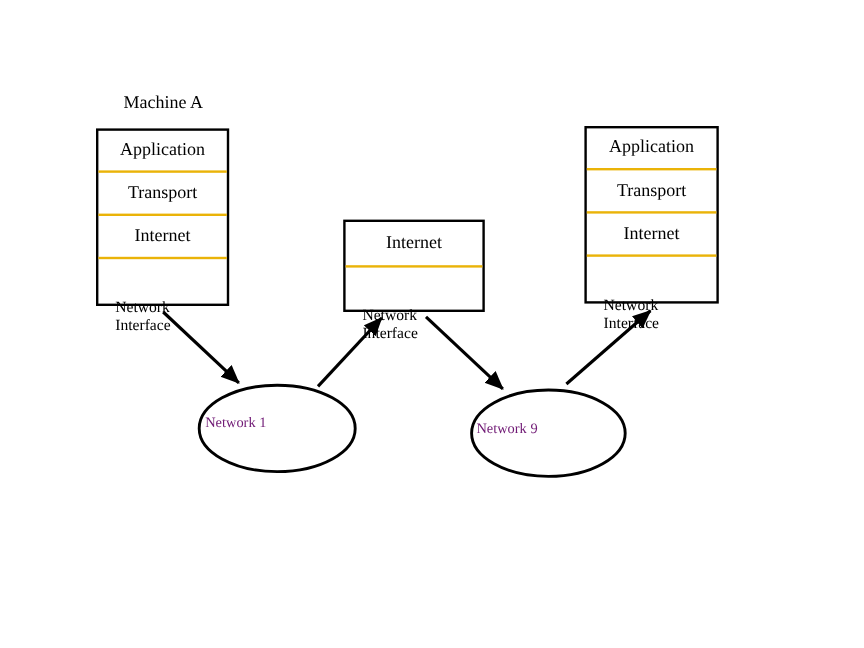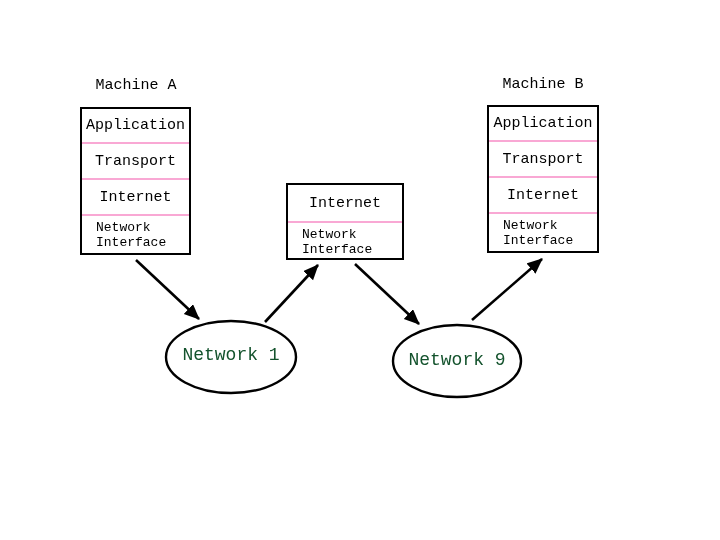--- a/index.html
+++ b/index.html
@@ -6,21 +6,21 @@
     margin: 0;
     padding: 0;
     background: #ffffff;
   }
   #canvas {
     position: relative;
     width: 704px;
     height: 540px;
     background: #ffffff;
     overflow: hidden;
-    font-family: Liberation Mono, monospace;
+    font-family: Liberation Serif, serif;
   }
   #svg-layer {
     position: absolute;
     left: 0;
     top: 0;
     width: 720px;
     height: 540px;
   }
   .node-title {
     position: absolute;
@@ -45,43 +45,44 @@
     border: 2px solid #000000;
     background: #ffffff;
   }
   .layer {
     box-sizing: border-box;
     display: flex;
     align-items: center;
     justify-content: center;
     text-align: center;
     color: #000000;
-    border-bottom: 2px solid #f9a8d4;
+    border-bottom: 2px solid #eab308;
   }
   .layer:last-child {
     border-bottom: none;
+    margin-top: 28px;
   }
   .layer-big {
     font-size: 15px;
   }
   .layer-small {
     font-size: 13px;
     line-height: 15px;
     padding-left: 14px;
     justify-content: flex-start;
     text-align: left;
   }
   .layer-small span {
     display: block;
   }
   .ellipse-label {
     position: absolute;
-    font-size: 18px;
-    color: #14532d;
-    text-align: center;
+    font-size: 12px;
+    color: #701a75;
+    text-align: left;
     white-space: nowrap;
   }
 </style>
 </head>
 <body>
 
 <div id="canvas">
 
   <svg id="svg-layer" viewBox="0 0 720 540" xmlns="http://www.w3.org/2000/svg">
     <defs>
@@ -121,21 +122,20 @@
   <div class="stack" style="left:286px; top:183px; width:118px; height:77px;">
     <div class="layer layer-big" style="height:38px;">Internet</div>
     <div class="layer layer-small" style="height:37px;">
       <div>
         <span>Network</span>
         <span>Interface</span>
       </div>
     </div>
   </div>
 
-  <div class="node-title" style="left:487px; top:76px; width:112px;">Machine B</div>
 
   <div class="stack" style="left:487px; top:105px; width:112px; height:148px;">
     <div class="layer layer-big" style="height:35px;">Application</div>
     <div class="layer layer-big" style="height:36px;">Transport</div>
     <div class="layer layer-big" style="height:36px;">Internet</div>
     <div class="layer layer-small" style="height:37px;">
       <div>
         <span>Network</span>
         <span>Interface</span>
       </div>

